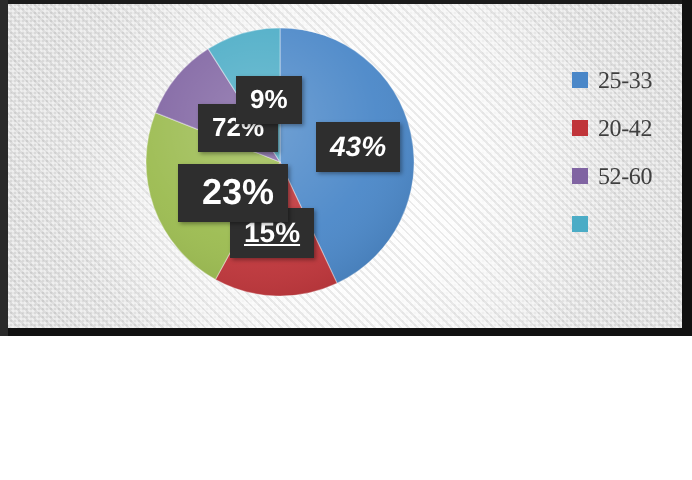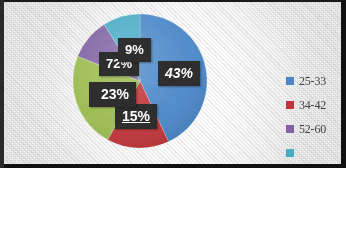--- a/index.html
+++ b/index.html
@@ -90,31 +90,30 @@
     font-weight: bold;
     font-size: 13px;
     line-height: 1;
     padding: 5px 7px 6px 7px;
     white-space: nowrap;
     letter-spacing: 0px;
     box-shadow: 1px 1px 2px rgba(0,0,0,0.35);
   }
   .lbl-43 { left: 158px; top: 61px; font-size: 14px; font-style: italic; }
   .lbl-15 { left: 115px; top: 104px; font-size: 14px; text-decoration: underline; }
-  .lbl-23 { left:  89px; top:  82px; font-size: 14px; padding-left: 12px; }
+  .lbl-23 { left:  89px; top:  82px; font-size: 18px; padding-left: 12px; }
   .lbl-10 { left:  99px; top:  52px; font-size: 13px; }
   .lbl-9  { left: 118px; top:  38px; font-size: 13px; z-index: 3; }
 
   
   .legend {
     position: absolute;
     left: 286px;
     top: 28px;
     width: 58px;
-    margin-top: 41px;
   }
   .legend-item {
     display: flex;
     align-items: center;
     height: 24px;
   }
   .legend-swatch {
     width: 8px;
     height: 8px;
     flex: 0 0 8px;
@@ -163,21 +162,21 @@
   <div class="data-label lbl-10">72%</div>
   <div class="data-label lbl-9">9%</div>
 
   <div class="legend" id="legend">
       <div class="legend-item">
         <span class="legend-swatch" style="background: rgb(74, 135, 200);"></span>
         <span class="legend-text">25-33</span>
       </div>
       <div class="legend-item">
         <span class="legend-swatch" style="background: rgb(192, 53, 58);"></span>
-        <span class="legend-text">34-42</span>
+        <span class="legend-text">20-42</span>
       </div>
       <div class="legend-item">
         <span class="legend-swatch" style="background: rgb(128, 100, 162);"></span>
         <span class="legend-text">52-60</span>
       </div>
       <div class="legend-item">
         <span class="legend-swatch" style="background: rgb(75, 172, 198);"></span>
       </div>
     </div>
 

